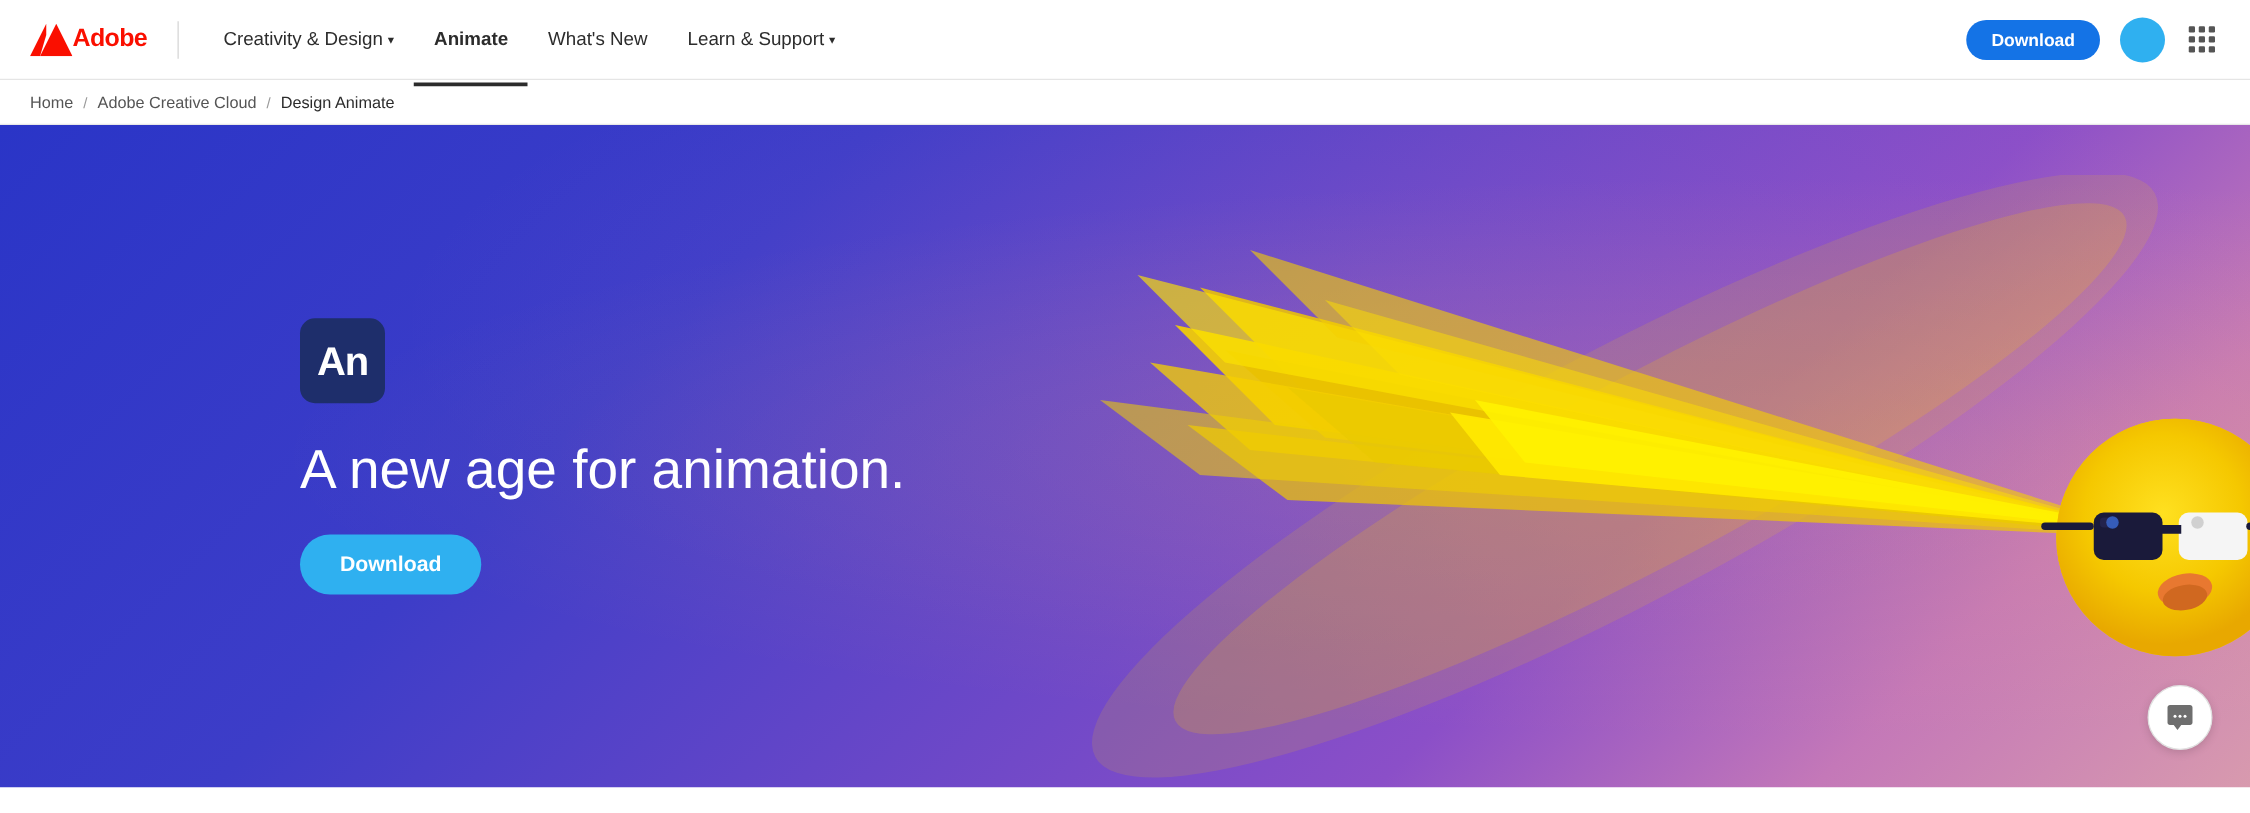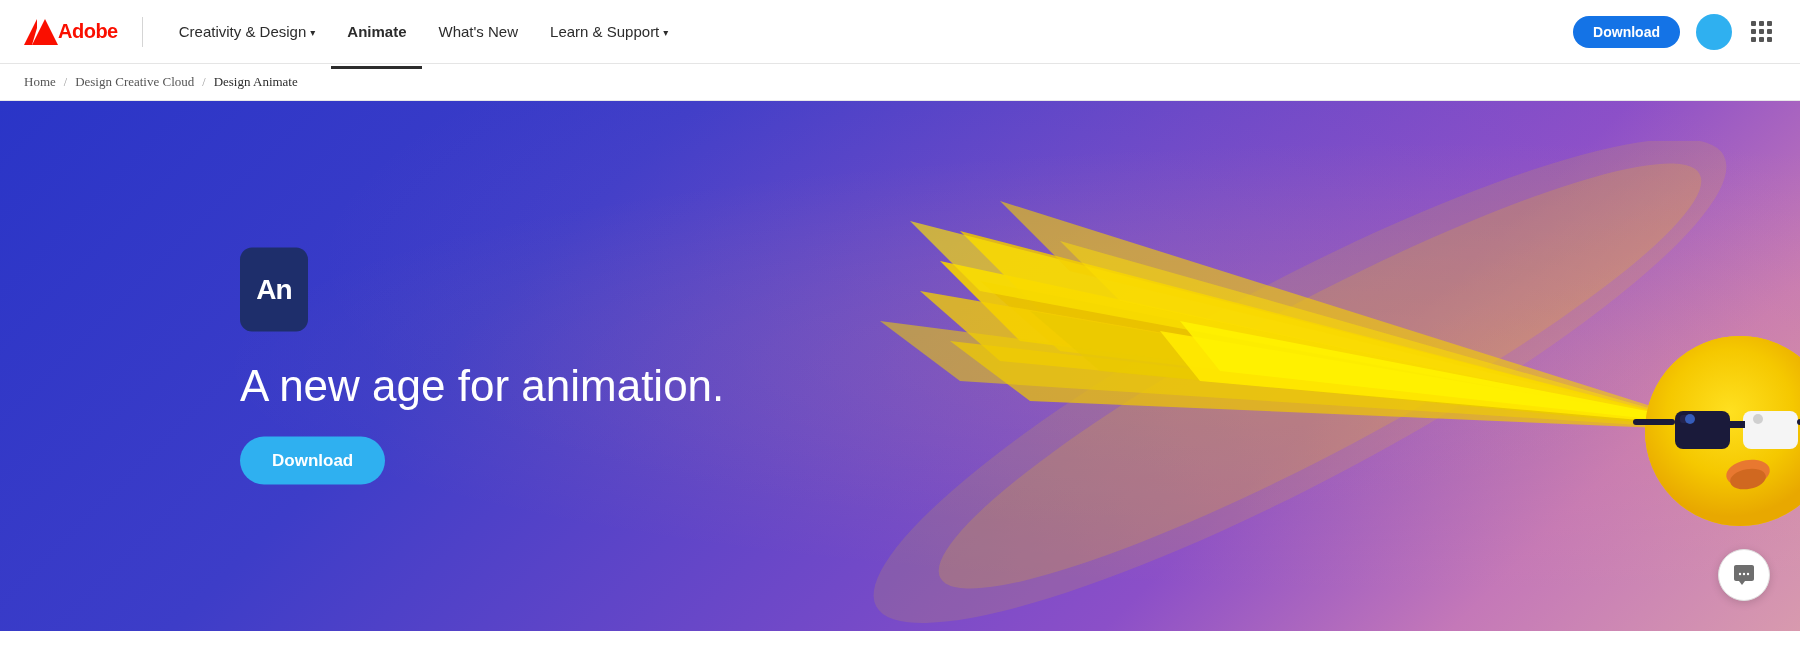--- a/index.html
+++ b/index.html
@@ -123,21 +123,20 @@
     
     .breadcrumb {
       display: flex;
       align-items: center;
       gap: 8px;
       padding: 10px 24px;
       font-size: 13px;
       color: #555;
       background: #fff;
       border-bottom: 1px solid #e8e8e8;
-      font-family: Liberation Serif, serif;
     }
     .breadcrumb a {
       color: #555;
       text-decoration: none;
     }
     .breadcrumb-sep { color: #999; font-size: 12px; }
     .breadcrumb-current { color: #2c2c2c; }
 
     
     .hero {
@@ -169,28 +168,28 @@
     
     .hero-content {
       position: absolute;
       left: 240px;
       top: 50%;
       transform: translateY(-50%);
       color: #fff;
     }
     .animate-app-icon {
       width: 68px;
-      height: 84px;
+      height: 68px;
       background: #1e2e6b;
       border-radius: 12px;
       display: flex;
       align-items: center;
       justify-content: center;
       margin-bottom: 28px;
-      font-size: 28px;
+      font-size: 32px;
       font-weight: 900;
       color: #fff;
       letter-spacing: -1px;
     }
     .hero-headline {
       font-size: 44px;
       font-weight: 400;
       color: #fff;
       line-height: 1.2;
       margin-bottom: 24px;
@@ -267,21 +266,21 @@
         <div class="grid-dot"></div>
         <div class="grid-dot"></div>
       </div>
     </div>
   </div>
 </nav>
 
 <div class="breadcrumb">
   <a href="#">Home</a>
   <span class="breadcrumb-sep">/</span>
-  <a href="#">Design Creative Cloud</a>
+  <a href="#">Adobe Creative Cloud</a>
   <span class="breadcrumb-sep">/</span>
   <span class="breadcrumb-current">Design Animate</span>
 </div>
 
 <section class="hero">
   <div class="hero-bg-glow"></div>
 
   <div class="comet-container">
     <svg viewBox="0 0 1100 490" xmlns="http://www.w3.org/2000/svg" width="1100" height="490">
 

